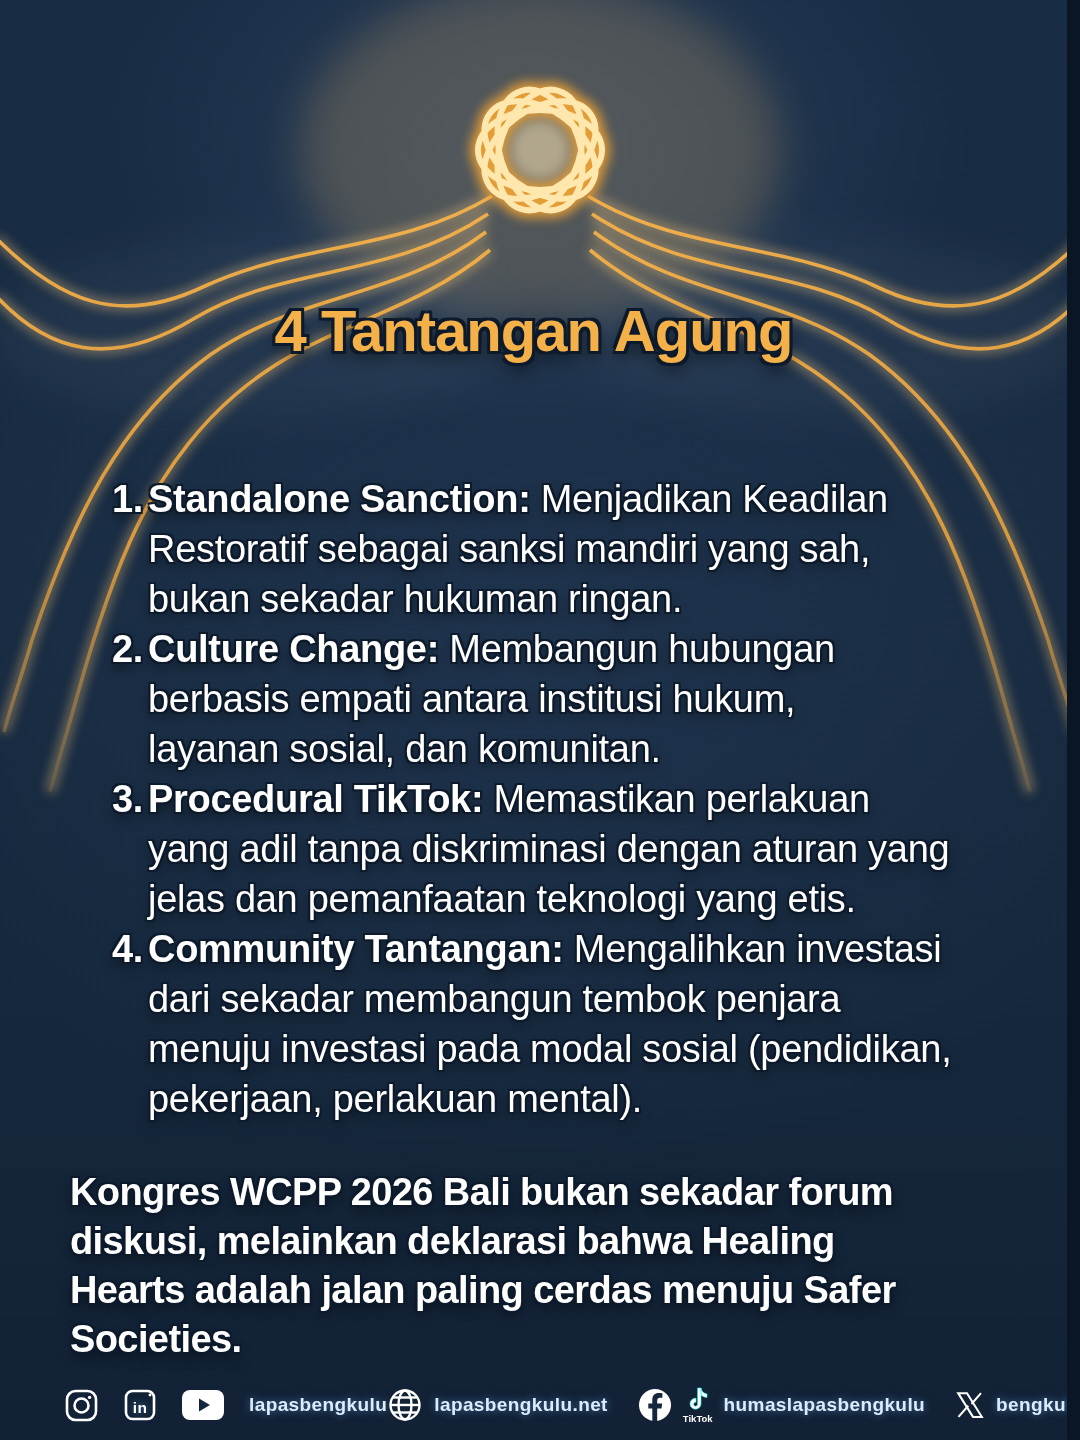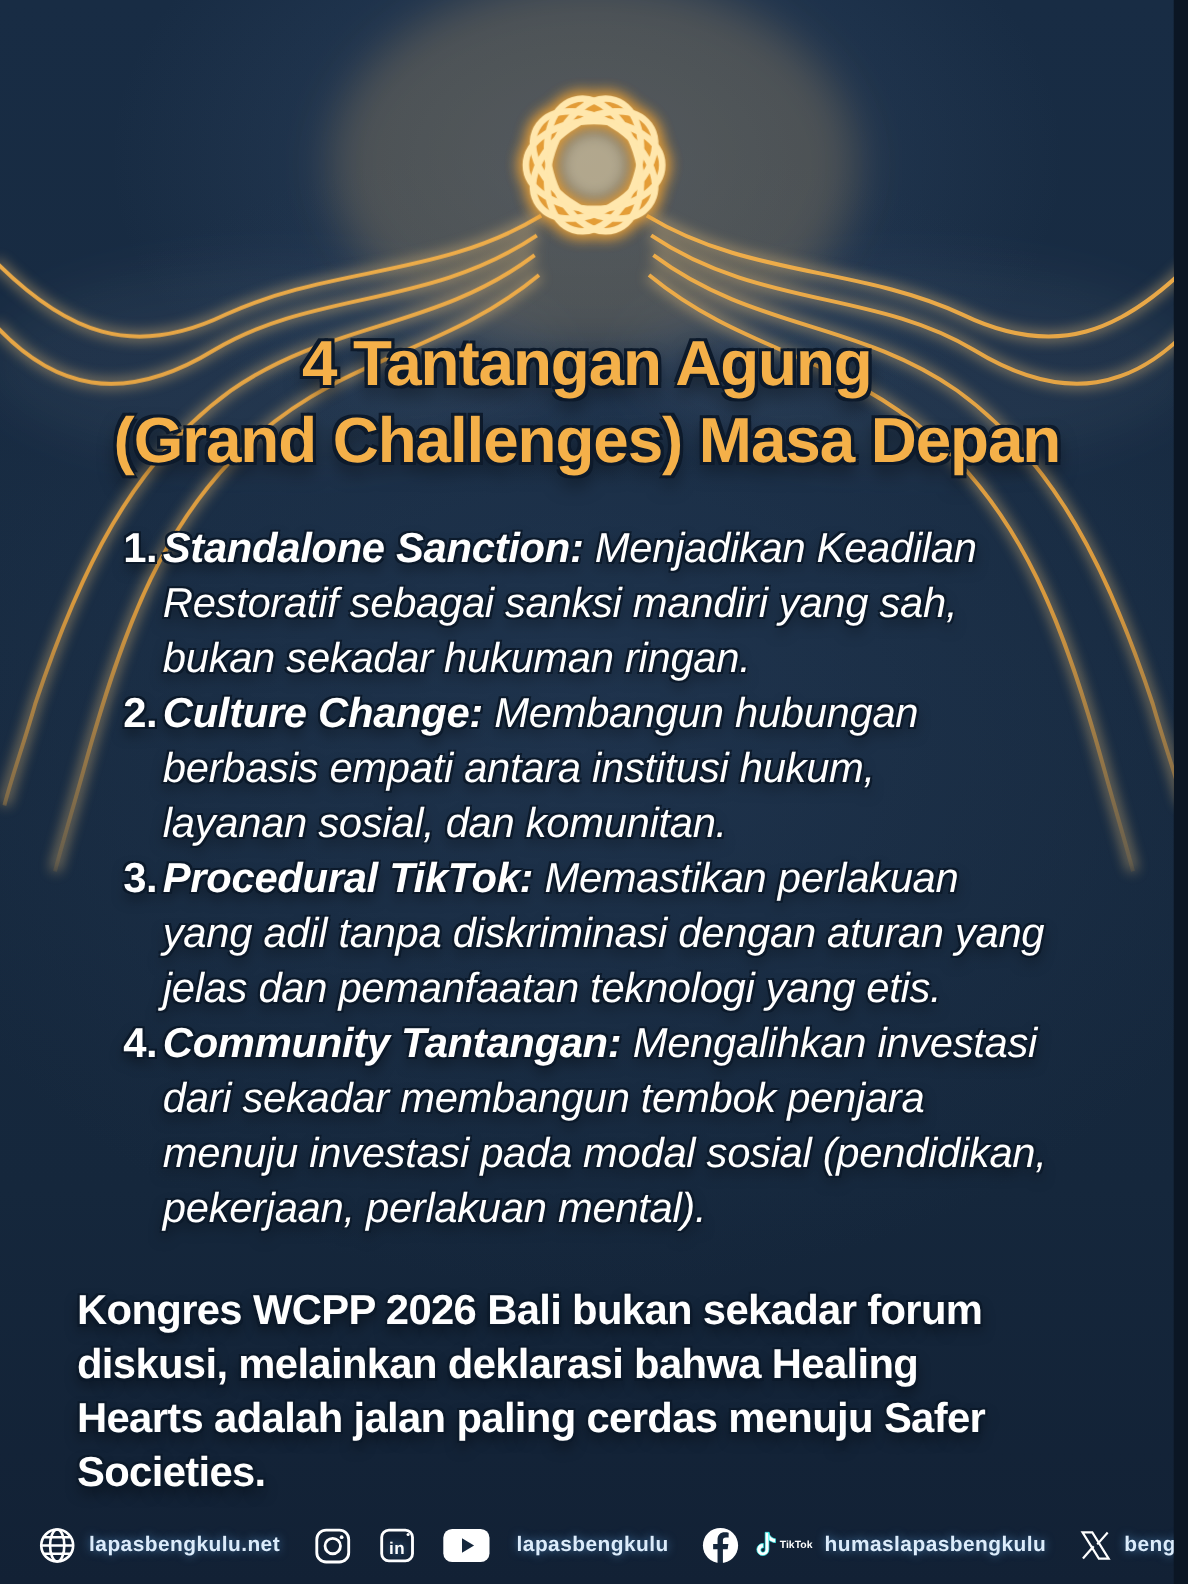--- a/index.html
+++ b/index.html
@@ -24,42 +24,42 @@
   }
   .list{
     position:absolute;top:474px;left:112px;right:28px;
     color:#ffffff;font-size:38px;line-height:50px;letter-spacing:-0.3px;
     text-shadow:
       2px 2px 0 #0c1a2b,-2px 2px 0 #0c1a2b,2px -2px 0 #0c1a2b,-2px -2px 0 #0c1a2b,
       0 6px 12px rgba(0,0,0,0.5);
   }
   .list-item{display:flex;}
   .list-num{flex:0 0 36px;font-weight:bold;}
-  .list-text{flex:1;white-space:pre-line;font-style:italic;}
+  .list-text{flex:1;white-space:pre-line;}
   .list-lead{font-weight:bold;}
   .closing{
     position:absolute;top:1168px;left:70px;right:70px;
     text-align:left;color:#ffffff;font-weight:bold;
     font-size:38px;line-height:49px;letter-spacing:-0.6px;
     white-space:pre-line;
     text-shadow:
       2px 2px 0 #0c1a2b,-2px 2px 0 #0c1a2b,2px -2px 0 #0c1a2b,-2px -2px 0 #0c1a2b,
       0 6px 12px rgba(0,0,0,0.5);
   }
   .footer{
     position:absolute;left:0;right:0;bottom:0;height:58px;
     display:flex;align-items:center;padding:0 34px 6px 34px;
     color:#dcecfb;font-weight:bold;font-size:19px;letter-spacing:0.4px;
     text-shadow:0 0 9px rgba(110,185,255,0.55);
   }
   .f-group{display:flex;align-items:center;gap:11px;}
   .f-icon{display:flex;align-items:center;justify-content:center;flex:0 0 auto;}
   .gap1{margin-left:30px;}
   .gap2{margin-left:13px;}
-  .tiktok-wrap{display:flex;flex-direction:row;align-items:center;gap:0;}
+  .tiktok-wrap{display:flex;flex-direction:column;align-items:center;gap:0;}
   .tiktok-caption{font-size:9.5px;letter-spacing:0;color:#ffffff;text-shadow:none;line-height:10px;}
 </style>
 </head>
 <body>
 
 <div class="poster">
 
   <svg class="decor" width="1080" height="880" viewBox="0 0 1080 880">
     <defs>
       <linearGradient id="fadeGold" gradientUnits="userSpaceOnUse" x1="0" y1="190" x2="0" y2="830">
@@ -109,21 +109,20 @@
         <ellipse rx="62" ry="40" transform="rotate(72)"></ellipse>
         <ellipse rx="62" ry="40" transform="rotate(108)"></ellipse>
         <ellipse rx="62" ry="40" transform="rotate(144)"></ellipse>
       </g>
       <circle r="30" fill="rgba(255,232,180,0.55)" filter="url(#soft)"></circle>
     </g>
   </svg>
 
   <div class="title-block">
     <div>4 Tantangan Agung</div>
-    <div>(Grand Challenges) Masa Depan</div>
   </div>
 
   <div class="list">
     <div class="list-item">
       <div class="list-num">1.</div>
       <div class="list-text"><span class="list-lead">Standalone Sanction:</span> <span>Menjadikan Keadilan
 Restoratif sebagai sanksi mandiri yang sah,
 bukan sekadar hukuman ringan.</span></div>
     </div>
     <div class="list-item">
@@ -146,60 +145,60 @@
 pekerjaan, perlakuan mental).</span></div>
     </div>
   </div>
 
   <div class="closing">Kongres WCPP 2026 Bali bukan sekadar forum
 diskusi, melainkan deklarasi bahwa Healing
 Hearts adalah jalan paling cerdas menuju Safer
 Societies.</div>
 
   <div class="footer">
+
+    <div class="f-group gap1">
+      <span class="f-icon">
+        <svg width="35" height="35" viewBox="0 0 35 35" fill="none" stroke="#ffffff" stroke-width="2.6">
+          <rect x="3" y="3" width="29" height="29" rx="8.5"></rect>
+          <circle cx="17.5" cy="17.5" r="7"></circle>
+          <circle cx="25.6" cy="9.4" r="1.7" fill="#ffffff" stroke="none"></circle>
+        </svg>
+      </span>
+      <span class="f-icon gap2">
+        <svg width="34" height="34" viewBox="0 0 34 34">
+          <rect x="3" y="3" width="28" height="28" rx="6.5" fill="none" stroke="#ffffff" stroke-width="2.6"></rect>
+          <text x="17" y="24.5" text-anchor="middle" font-family="Liberation Sans, sans-serif" font-size="15.5" font-weight="bold" fill="#ffffff">in</text>
+          <circle cx="27" cy="7" r="1.4" fill="#ffffff"></circle>
+        </svg>
+      </span>
+      <span class="f-icon gap2">
+        <svg width="44" height="32" viewBox="0 0 44 32">
+          <rect x="1" y="1" width="42" height="30" rx="8" fill="#ffffff"></rect>
+          <path d="M18 9.5 L29 16 L18 22.5 Z" fill="#15273c"></path>
+        </svg>
+      </span>
+      <span class="gap2">lapasbengkulu</span>
+    </div>
 
     <div class="f-group">
       <span class="f-icon">
         <svg width="36" height="36" viewBox="0 0 36 36" fill="none" stroke="#ffffff" stroke-width="2.4">
           <circle cx="18" cy="18" r="14.5"></circle>
           <ellipse cx="18" cy="18" rx="6.5" ry="14.5"></ellipse>
           <line x1="3.5" y1="18" x2="32.5" y2="18"></line>
           <line x1="5.5" y1="10.5" x2="30.5" y2="10.5"></line>
           <line x1="5.5" y1="25.5" x2="30.5" y2="25.5"></line>
         </svg>
       </span>
       <span>lapasbengkulu.net</span>
     </div>
 
     <div class="f-group gap1">
       <span class="f-icon">
-        <svg width="35" height="35" viewBox="0 0 35 35" fill="none" stroke="#ffffff" stroke-width="2.6">
-          <rect x="3" y="3" width="29" height="29" rx="8.5"></rect>
-          <circle cx="17.5" cy="17.5" r="7"></circle>
-          <circle cx="25.6" cy="9.4" r="1.7" fill="#ffffff" stroke="none"></circle>
-        </svg>
-      </span>
-      <span class="f-icon gap2">
-        <svg width="34" height="34" viewBox="0 0 34 34">
-          <rect x="3" y="3" width="28" height="28" rx="6.5" fill="none" stroke="#ffffff" stroke-width="2.6"></rect>
-          <text x="17" y="24.5" text-anchor="middle" font-family="Liberation Sans, sans-serif" font-size="15.5" font-weight="bold" fill="#ffffff">in</text>
-          <circle cx="27" cy="7" r="1.4" fill="#ffffff"></circle>
-        </svg>
-      </span>
-      <span class="f-icon gap2">
-        <svg width="44" height="32" viewBox="0 0 44 32">
-          <rect x="1" y="1" width="42" height="30" rx="8" fill="#ffffff"></rect>
-          <path d="M18 9.5 L29 16 L18 22.5 Z" fill="#15273c"></path>
-        </svg>
-      </span>
-      <span class="gap2">lapasbengkulu</span>
-    </div>
-
-    <div class="f-group gap1">
-      <span class="f-icon">
         <svg width="34" height="34" viewBox="0 0 34 34">
           <circle cx="17" cy="17" r="16" fill="#ffffff"></circle>
           <path d="M19.2 33 L19.2 20.5 L23.5 20.5 L24.2 15.6 L19.2 15.6 L19.2 12.4 C19.2 10.9 19.9 9.7 22 9.7 L24.4 9.7 L24.4 5.3 C23.5 5.1 21.9 5 20.8 5 C16.9 5 14.3 7.3 14.3 11.8 L14.3 15.6 L10.3 15.6 L10.3 20.5 L14.3 20.5 L14.3 33 Z" fill="#15273c"></path>
         </svg>
       </span>
       <span class="tiktok-wrap">
         <svg width="26" height="28" viewBox="0 0 26 28">
           <path d="M16 2 L16 17.5 A5.5 5.5 0 1 1 11 12.2 L11 16.2 A2 2 0 1 0 12.6 18 L12.6 2 Z M16 2 C16.4 5.4 18.8 7.6 22 7.9 L22 11.4 C19.6 11.3 17.5 10.4 16 9 Z" fill="#ffffff" stroke="#25F4EE" stroke-width="0.6"></path>
         </svg>
         <span class="tiktok-caption">TikTok</span>

